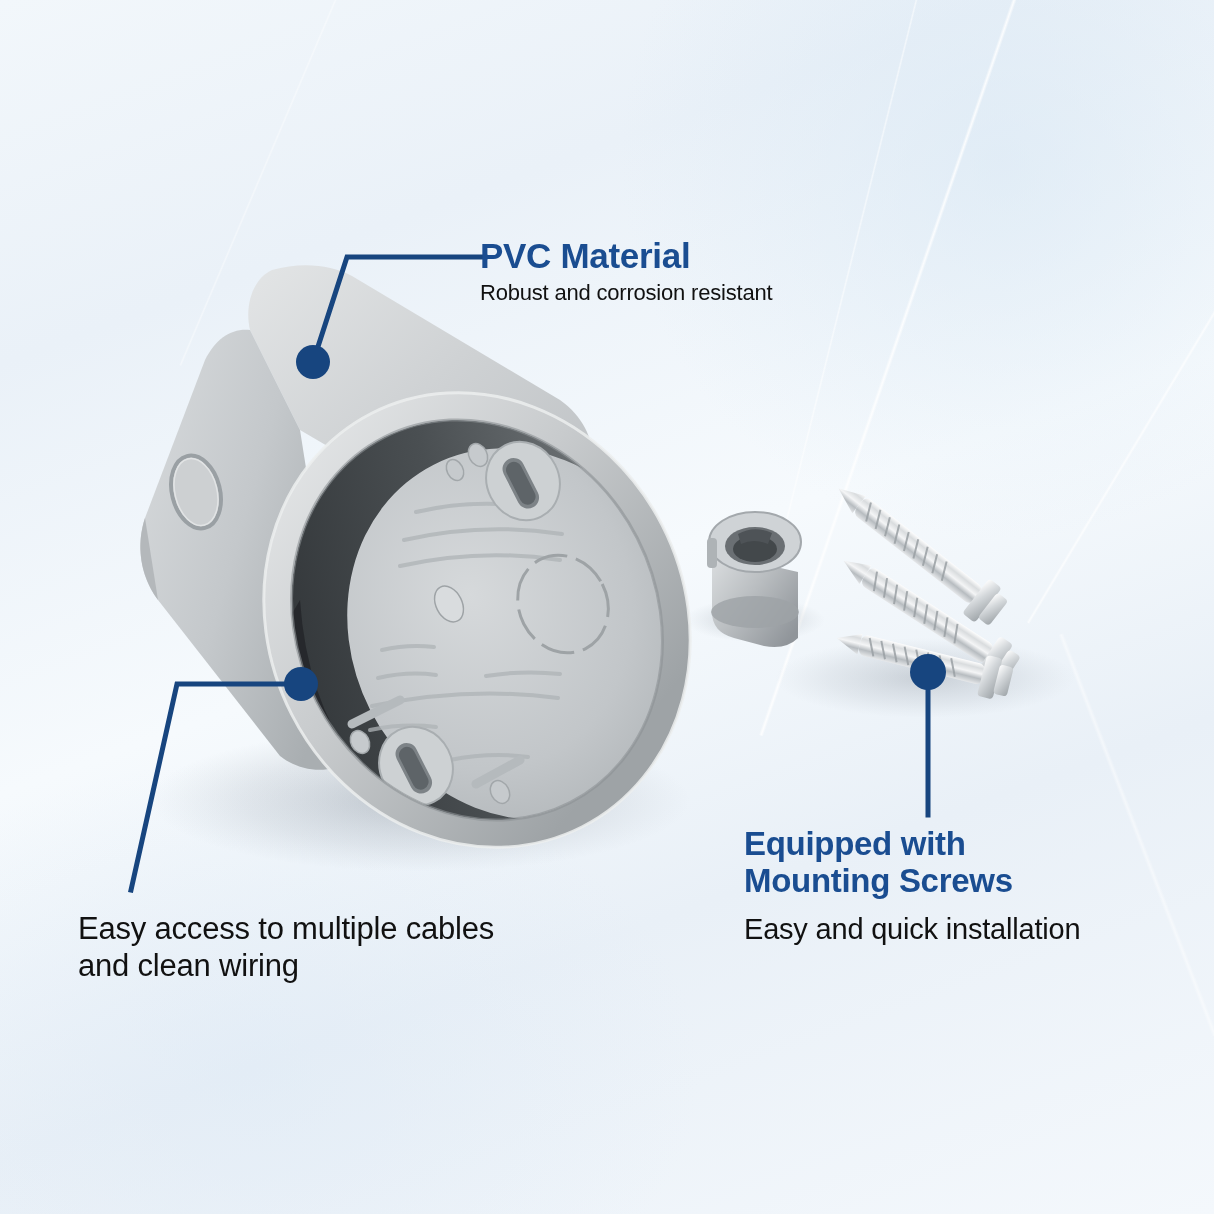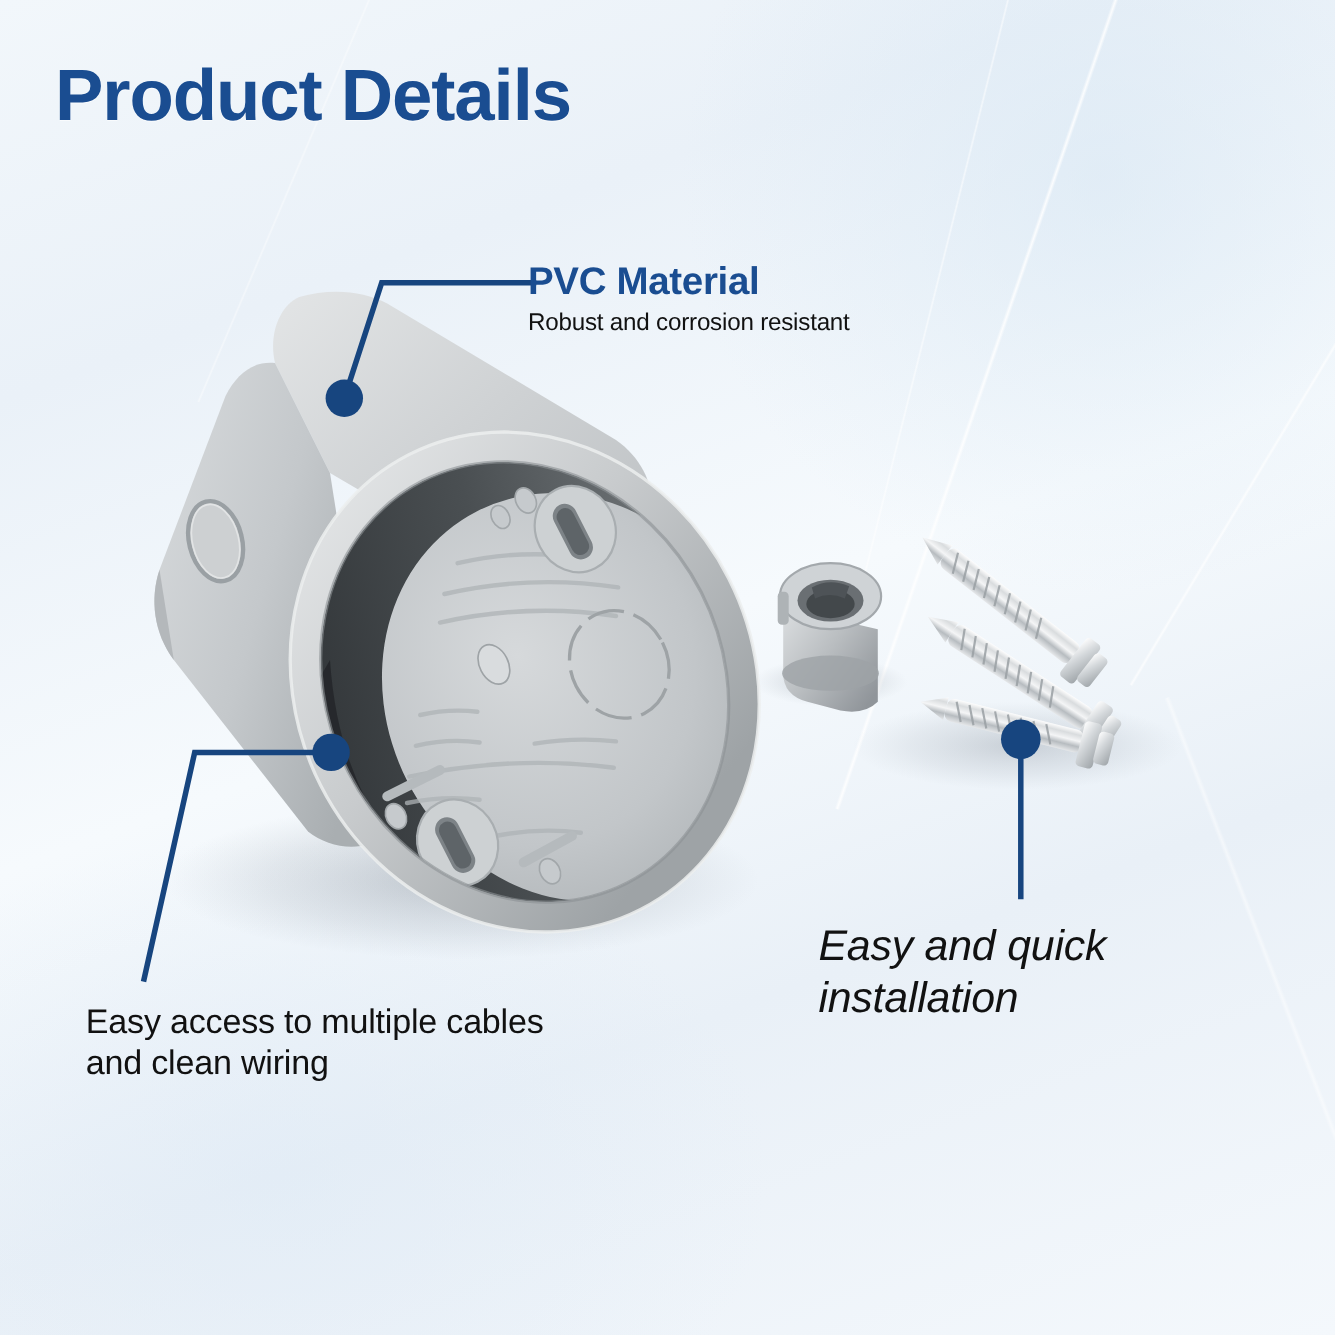--- a/index.html
+++ b/index.html
@@ -59,21 +59,21 @@
   #co-pvc        { left:480px; top:236px; }
   #co-pvc .c-title { font-size:35px; }
   #co-pvc .c-sub   { font-size:22px; margin-top:5px; }
 
   #co-capacity   { left:78px; top:898px; width:520px; }
   #co-capacity .c-title { font-size:33px; }
   #co-capacity .c-sub   { font-size:31px; margin-top:12px; }
 
   #co-screws     { left:744px; top:826px; width:450px; }
   #co-screws .c-title { font-size:33px; }
-  #co-screws .c-sub   { font-size:39px; margin-top:12px;font-style:italic; }
+  #co-screws .c-sub   { font-size:29px; margin-top:12px; }
 
   
   #leaders { position:absolute; left:0; top:0; width:1214px; height:1214px; }
 
   
   #photo { position:absolute; left:0; top:0; width:1214px; height:1214px; }
 </style>
 </head>
 <body>
 
@@ -291,31 +291,34 @@
     <path d="M313,362 L347,257 L485,257" fill="none" stroke="#17457f" stroke-width="5" stroke-linecap="square"></path>
     <circle cx="313" cy="362" r="17" fill="#17457f"></circle>
 
     <path d="M301,684 L177,684 L131,890" fill="none" stroke="#17457f" stroke-width="5" stroke-linecap="square"></path>
     <circle cx="301" cy="684" r="17" fill="#17457f"></circle>
 
     <path d="M928,690 L928,815" fill="none" stroke="#17457f" stroke-width="5" stroke-linecap="square"></path>
     <circle cx="928" cy="672" r="18" fill="#17457f"></circle>
   </svg>
 
-  <div id="title">Product Details</div>
 
   <div class="callout" id="co-pvc">
     <div class="c-title">PVC Material</div>
     <div class="c-sub">Robust and corrosion resistant</div>
   </div>
 
   <div class="callout" id="co-capacity">
     <div class="c-sub">
       <div>Easy access to multiple cables</div>
       <div>and clean wiring</div>
     </div>
   </div>
 
   <div class="callout" id="co-screws">
+    <div class="c-title">
+      <div>Equipped with</div>
+      <div>Mounting Screws</div>
+    </div>
     <div class="c-sub">Easy and quick installation</div>
   </div>
 
 </div>
 
 </body></html>

